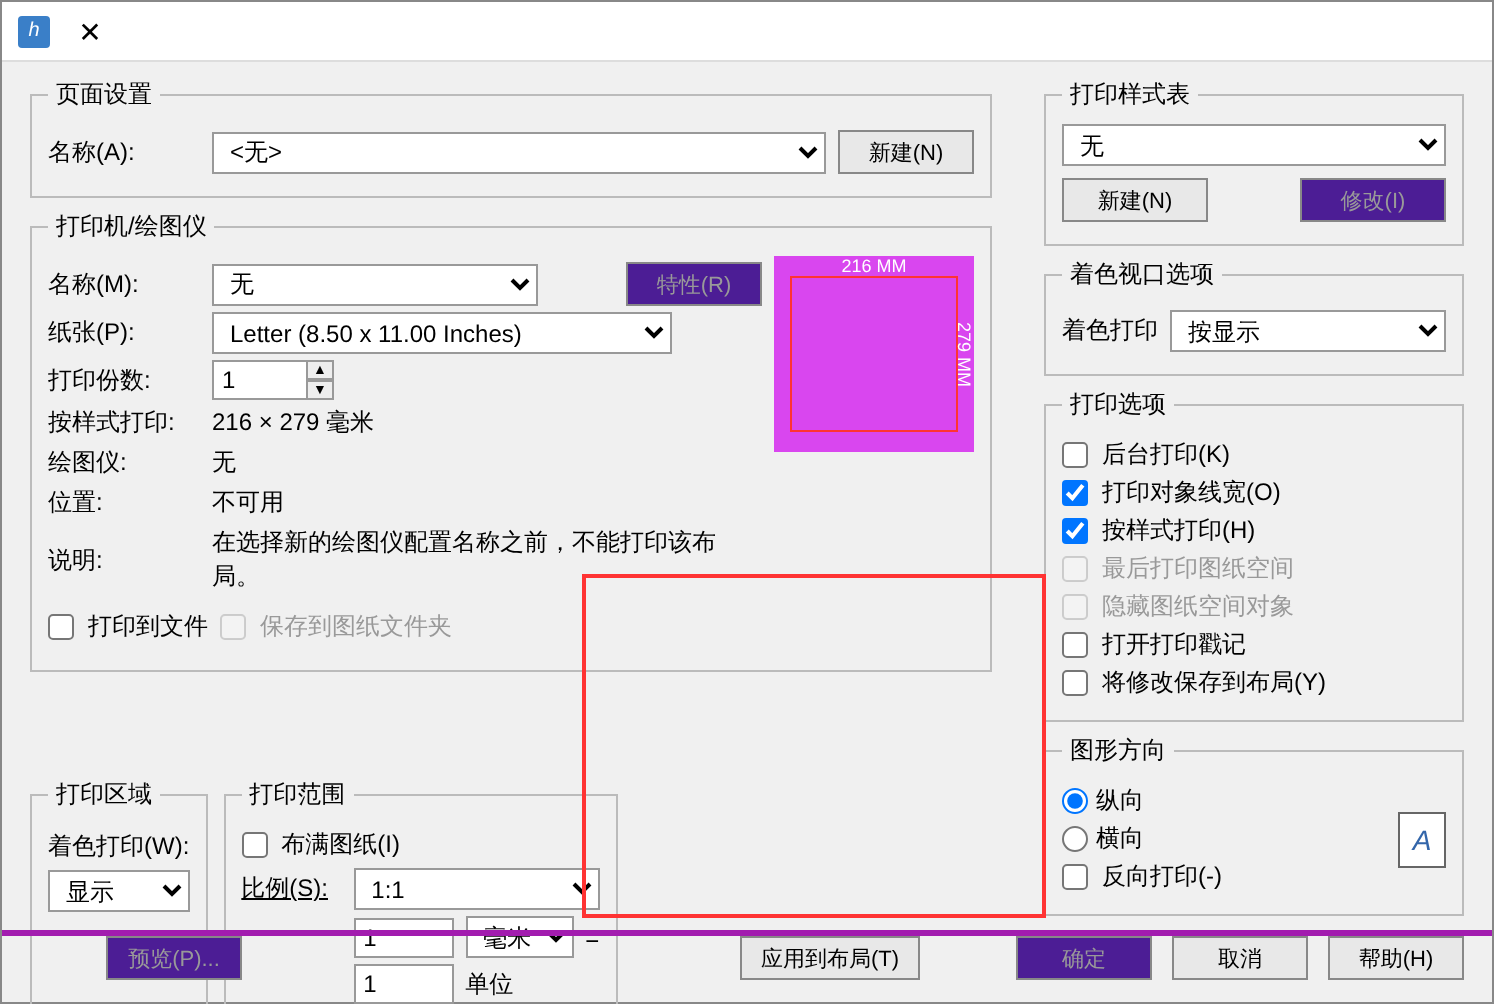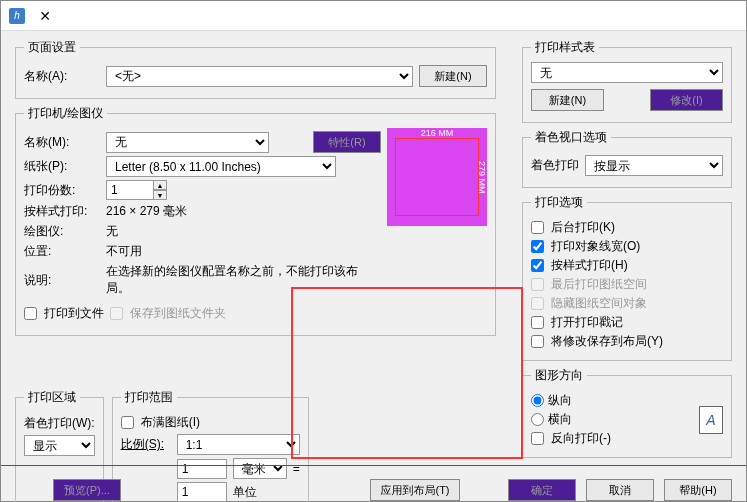--- a/index.html
+++ b/index.html
@@ -26,21 +26,21 @@
 .cb-row { display: flex; align-items: center; margin: 2px 0; gap: 4px; }
 .preview { width: 100px; height: 98px; background: #d946ef; position: relative; margin-left: 6px; }
 .preview .paper { position: absolute; left: 8px; top: 10px; width: 84px; height: 78px; border: 1.5px solid #f33; }
 .preview .dim-top { position: absolute; top: 0px; left: 8px; width: 84px; text-align: center; color: #fff; font-size: 9px; }
 .preview .dim-right { position: absolute; right: 0px; top: 10px; height: 78px; width: 10px; color: #fff; font-size: 9px; writing-mode: vertical-rl; text-align: center; }
 .two-col { display: flex; gap: 8px; margin-top: 47px; }
 .spinner-wrap { display: flex; align-items: center; }
 .spinner-wrap input { width: 48px; }
 .spinner-btns { display: flex; flex-direction: column; margin-left: -1px; }
 .spinner-btns button { width: 14px; height: 10px; font-size: 7px; line-height: 7px; padding: 0; border: 1px solid #999; background: #eee; cursor: pointer; }
-.footer { position: absolute; bottom: 0; left: 0; right: 0; height: 36px; display: flex; align-items: flex-end; padding: 0 14px; gap: 10px; border-top: 1px solid #a21caf; }
+.footer { position: absolute; bottom: 0; left: 0; right: 0; height: 36px; display: flex; align-items: flex-start; padding: 0 14px; gap: 10px; border-top: 3px solid #a21caf; }
 .footer .spacer { flex: 1; }
 .highlight-box { border: 2px solid #f33; position: absolute; pointer-events: none; }
 .hb1 { left: 290px; top: 286px; width: 232px; height: 172px; }
 .orient-icon { width: 24px; height: 28px; border: 1px solid #666; background: #fff; display: flex; align-items: center; justify-content: center; font-size: 14px; color: #36a; font-style: italic; }
 .disabled-text { color: #999; }
 .printer-area { display: flex; }
 .printer-left { flex: 1; }
 </style>
 </head>
 <body>

